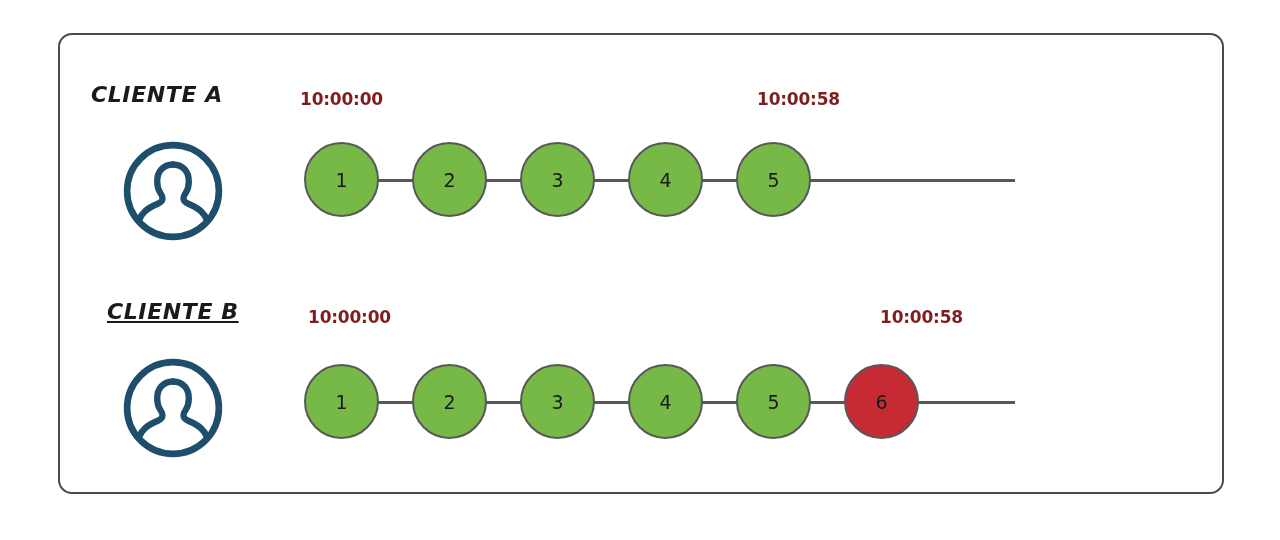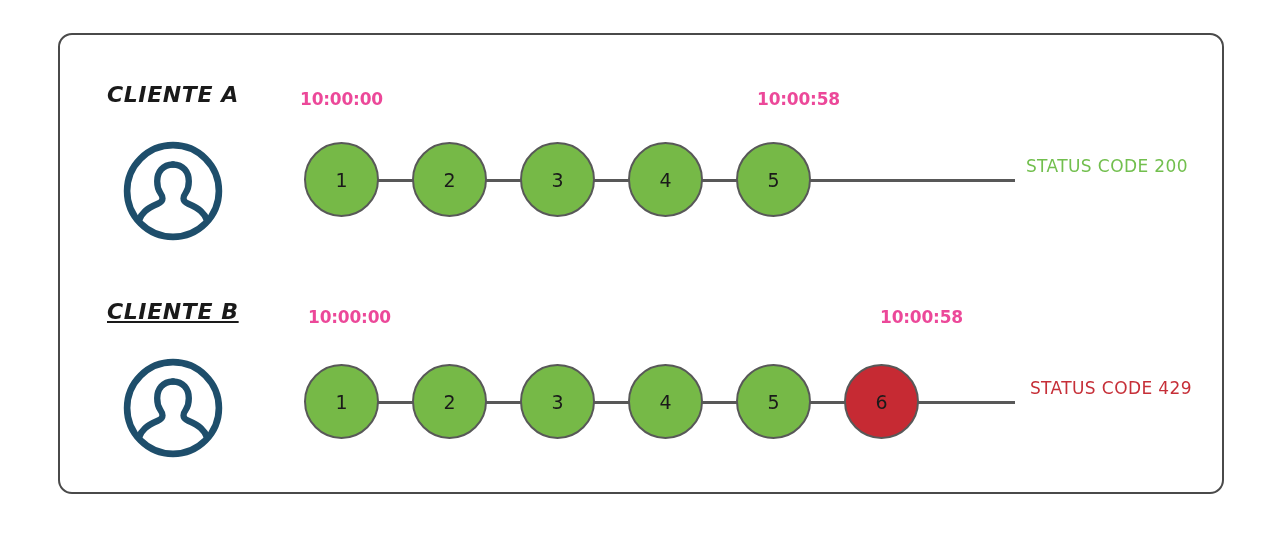--- a/index.html
+++ b/index.html
@@ -52,21 +52,21 @@
     width: 102px;
     height: 102px;
   }
 
   
   .timestamp {
     position: absolute;
     font-family: "DejaVu Sans", sans-serif;
     font-size: 17px;
     font-weight: bold;
-    color: #ec4899;
+    color: #7f1d1d;
     white-space: nowrap;
     letter-spacing: -0.2px;
   }
 
   .node {
     position: absolute;
     width: 75px;
     height: 75px;
     border-radius: 50%;
     border: 2.5px solid #585858;
@@ -112,21 +112,21 @@
   .status.fail .line2 { font-size: 16px; }
 </style>
 </head>
 <body>
 
 <div id="stage">
   <div class="panel">
 
     <div>
 
-      <div class="client-label" style="left:47px; top:47px;">CLIENTE A</div>
+      <div class="client-label" style="left:31px; top:47px;">CLIENTE A</div>
 
       <div class="avatar" style="left:62px; top:105px;">
         <svg viewBox="0 0 100 100" width="102" height="102">
           <circle cx="50" cy="50" r="45" fill="none" stroke="#1e4e6b" stroke-width="6.5"></circle>
           <path d="M50 24
                    c -10 0 -15.5 7.5 -15.5 16.5
                    c 0 5 1.2 8.6 3 11.2
                    c 1.6 2.3 2.2 3.8 2.2 5.6
                    c 0 2.4 -1.4 3.8 -4.6 5.2
                    c -4.6 2 -9.2 4.2 -12.4 7.2
@@ -161,21 +161,20 @@
         <span>3</span>
       </div>
       <div class="node ok" style="left:568px; top:107px;">
         <span>4</span>
       </div>
       <div class="node ok" style="left:676px; top:107px;">
         <span>5</span>
       </div>
 
       <div class="status ok" style="right:34px; top:121px;">
-        <span class="line1">STATUS CODE 200</span>
       </div>
     </div>
 
     <div>
 
       <div class="client-label" style="left:47px; top:264px;text-decoration:underline;">CLIENTE B</div>
 
       <div class="avatar" style="left:62px; top:322px;">
         <svg viewBox="0 0 100 100" width="102" height="102">
           <circle cx="50" cy="50" r="45" fill="none" stroke="#1e4e6b" stroke-width="6.5"></circle>
@@ -220,18 +219,17 @@
         <span>4</span>
       </div>
       <div class="node ok" style="left:676px; top:329px;">
         <span>5</span>
       </div>
       <div class="node fail" style="left:784px; top:329px;">
         <span>6</span>
       </div>
 
       <div class="status fail" style="right:30px; top:343px;">
-        <span class="line1">STATUS CODE 429</span>
       </div>
     </div>
 
   </div>
 </div>
 
 </body></html>

